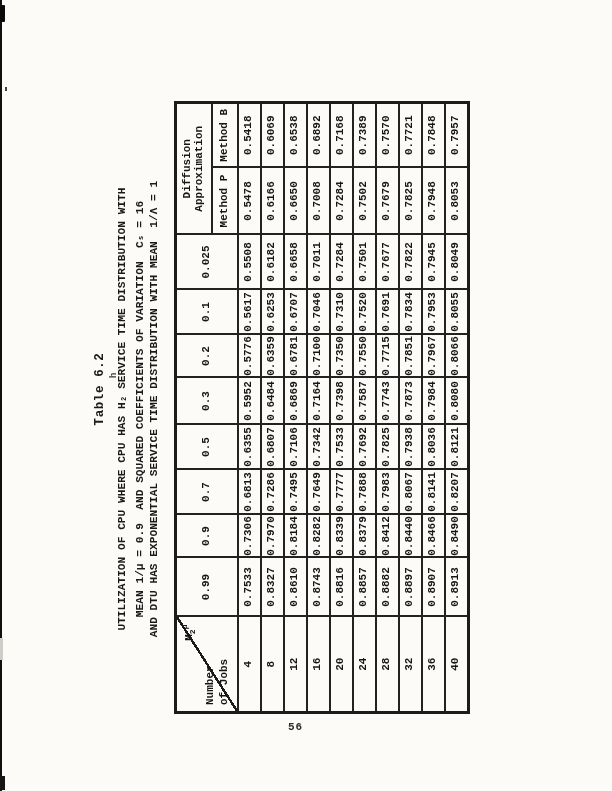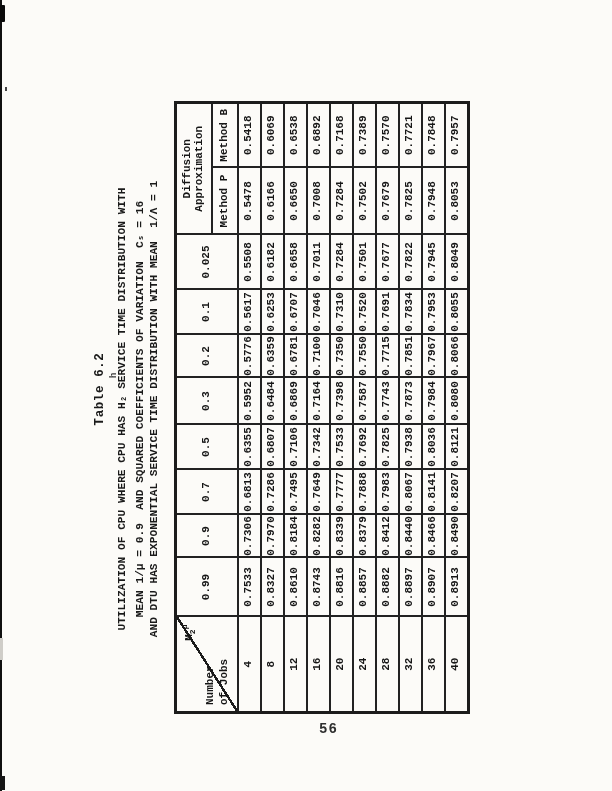--- a/index.html
+++ b/index.html
@@ -9,21 +9,21 @@
     font-family:"Liberation Mono","DejaVu Sans Mono",monospace;
     color:#1a1a1a;
   }
   
   .edge-bar{position:absolute;left:0;top:0;width:2px;height:791px;background:#101010;}
   .edge-gap{position:absolute;left:0;top:638px;width:3px;height:22px;background:#cfcdc8;}
   .edge-blob-top{position:absolute;left:0;top:5px;width:5px;height:17px;background:#0a0a0a;border-radius:1px;}
   .edge-nub-bottom{position:absolute;left:0;top:776px;width:5px;height:14px;background:#161616;}
   .edge-speck{position:absolute;left:5px;top:87px;width:2px;height:4px;background:#444;}
   
-  .page-num{position:absolute;left:288px;top:721px;font-size:14px;font-weight:700;color:#2e2e2e;letter-spacing:1px;margin-left:31px;}
+  .page-num{position:absolute;left:288px;top:721px;font-size:11px;font-weight:700;color:#2e2e2e;letter-spacing:1px;}
   
   .rotated{
     position:absolute;left:90px;top:715px;width:612px;height:385px;
     transform:rotate(-90deg);transform-origin:0 0;
   }
   .caption{position:absolute;top:3px;left:20px;width:612px;text-align:center;
     font-size:12.5px;font-weight:700;letter-spacing:.6px;}
   .stray-mark{position:absolute;left:337px;top:19px;font-size:9px;font-weight:700;color:#3a3a3a;}
   .title-line{position:absolute;left:0;width:612px;text-align:center;
     font-size:11.2px;font-weight:700;white-space:pre;letter-spacing:0;}

